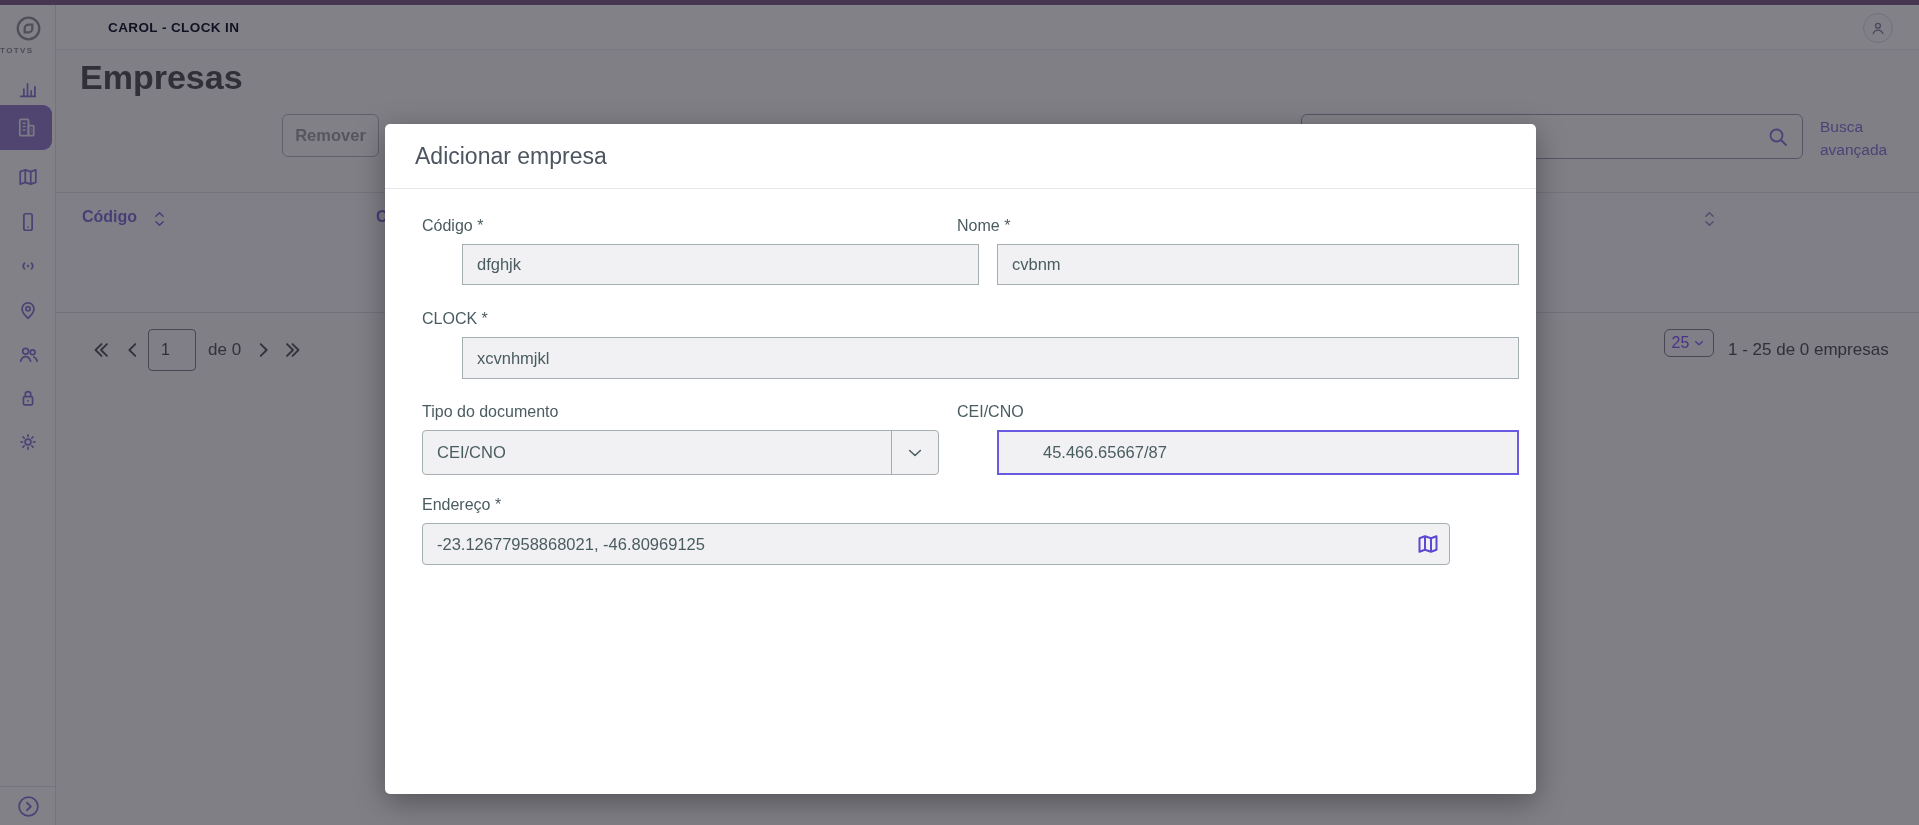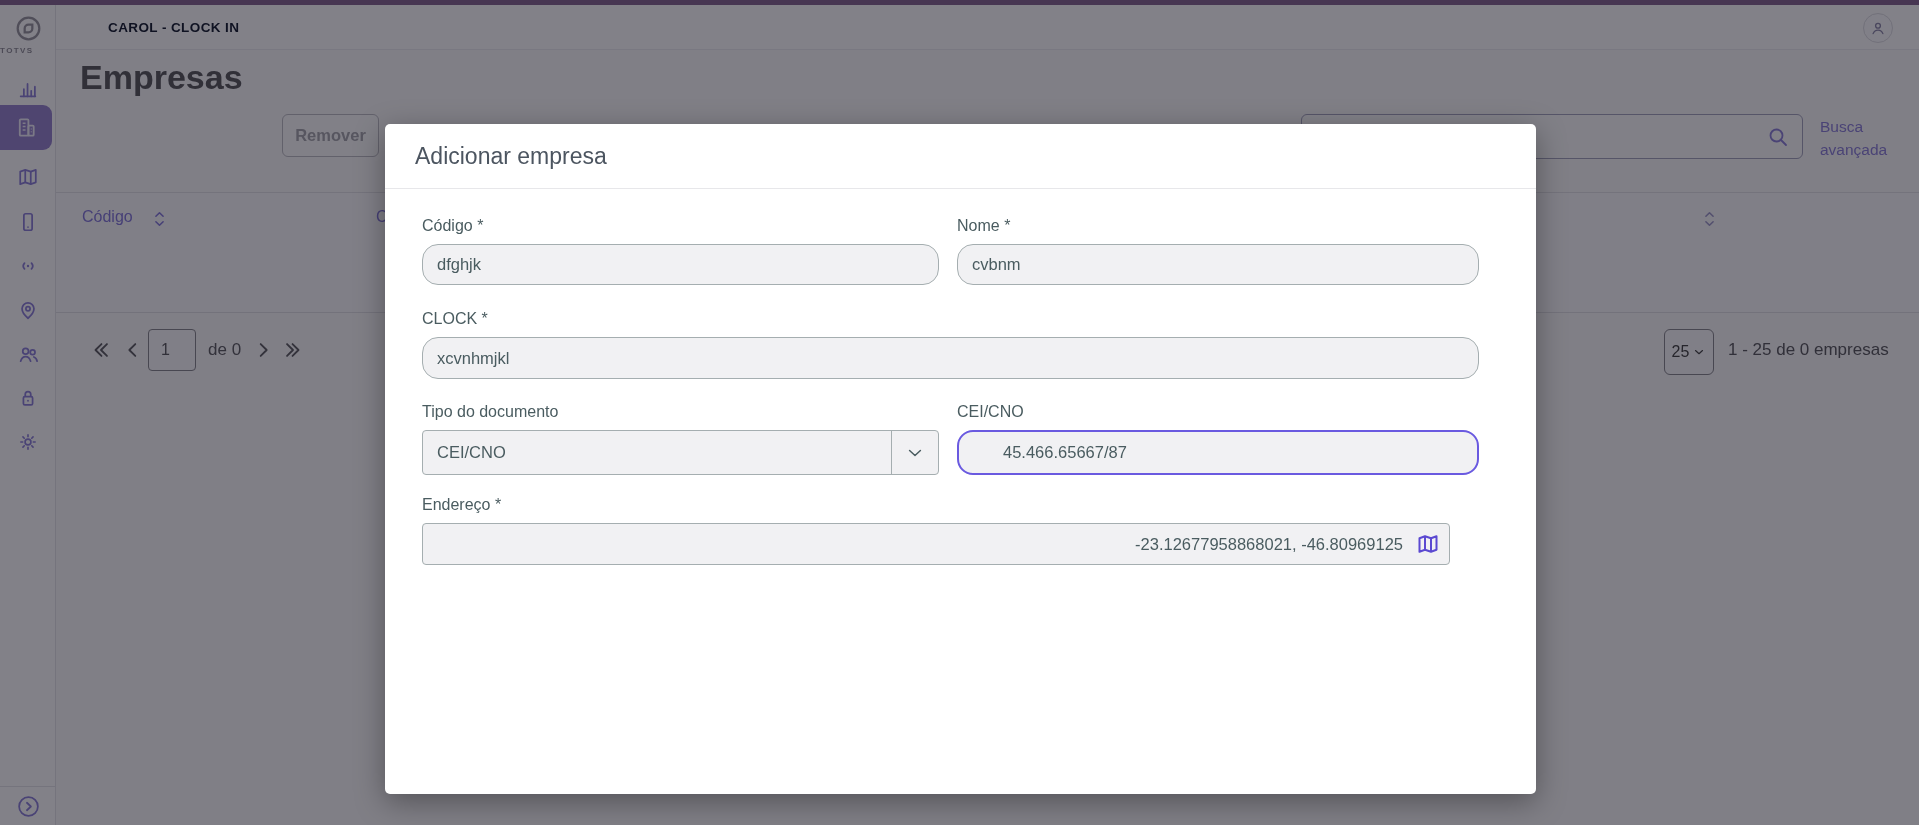--- a/index.html
+++ b/index.html
@@ -46,57 +46,57 @@
   .search-box{position:absolute;left:1245px;top:64px;width:502px;height:45px;background:#fcfcfd;
            border:1.5px solid #a3a3bc;border-radius:6px;}
   .search-input{position:absolute;left:10px;top:2px;width:440px;height:38px;border:none;
            background:transparent;outline:none;font-size:16px;font-family:inherit;color:#565659;}
   .search-ic{position:absolute;right:12px;top:10px;color:#8a7ed8;cursor:pointer;}
   .adv-search{position:absolute;left:1764px;top:65px;width:96px;font-size:15.5px;
            line-height:23px;color:#8a7ed8;cursor:pointer;}
 
   .table-head{position:absolute;left:0;top:142px;right:0;height:50px;background:#fbfbfc;
            border-top:1px solid #e2e2e6;}
-  .col-label{position:absolute;top:15px;font-size:16px;font-weight:normal;color:#8276da;cursor:pointer;}
+  .col-label{position:absolute;top:15px;font-size:16px;font-weight:bold;color:#8276da;cursor:pointer;}
   .sort-ic{position:absolute;top:17px;color:#8276da;cursor:pointer;}
   .table-body{position:absolute;left:0;top:192px;right:0;height:71px;background:#fbfbfc;
            border-bottom:1px solid #dfdfe3;}
 
   .pg-row{position:absolute;left:0;top:278px;right:0;height:44px;color:#5a5a5e;}
   .pg-btn{position:absolute;top:11px;color:#5a5a5e;cursor:pointer;background:none;border:none;padding:0;}
   .pg-input{position:absolute;left:92px;top:1px;width:48px;height:42px;border:1px solid #86868c;
            border-radius:4px;background:#fbfbfc;font-size:16px;color:#56565a;padding-left:12px;
            font-family:inherit;outline:none;}
   .pg-of{position:absolute;left:152px;top:12px;font-size:17px;}
-  .pg-size{position:absolute;left:1608px;top:1px;width:50px;height:46px;border:1px solid #86868c;
-           border-radius:6px;background:#fbfbfc;font-size:16px;color:#404040;cursor:pointer;
+  .pg-size{position:absolute;left:1608px;top:1px;width:50px;height:28px;border:1px solid #86868c;
+           border-radius:6px;background:#fbfbfc;font-size:16px;color:#8b5cf6;cursor:pointer;
            display:flex;align-items:center;justify-content:center;gap:3px;}
   .pg-range{position:absolute;left:1672px;top:12px;font-size:17px;color:#56565a;}
 
   
   .overlay{position:absolute;inset:0;background:rgba(16,14,26,0.52);z-index:10;}
   .modal{position:absolute;left:385px;top:124px;width:1151px;height:670px;background:#fff;
          border-radius:5px;z-index:20;box-shadow:0 8px 30px rgba(0,0,0,.35);}
   .modal-header{position:absolute;left:0;top:0;right:0;height:65px;border-bottom:1px solid #e7e7ea;}
   .modal-title{position:absolute;left:30px;top:0;height:65px;line-height:65px;font-size:23px;
          color:#4c5560;}
   .fld-label{position:absolute;font-size:16px;color:#4a5c60;text-align:right;}
   .fld-input{position:absolute;height:41px;background:#f1f1f3;border:1px solid #a5aeb0;
-         border-radius:16px;font-size:16.5px;color:#4a5c60;padding:0 14px;font-family:inherit;
-         outline:none;}
+         border-radius:0;font-size:16.5px;color:#4a5c60;padding:0 14px;font-family:inherit;
+         outline:none;margin-left:40px;}
   .fld-input.focused{border:2px solid #6a5ae0;}
   .sel{position:absolute;height:45px;background:#f1f1f3;border:1px solid #a5aeb0;border-radius:4px;
          cursor:pointer;}
   .sel-value{position:absolute;left:14px;top:0;height:43px;line-height:43px;font-size:16.5px;
          color:#4a5c60;}
   .sel-chev{position:absolute;right:0;top:0;width:47px;height:100%;border-left:1px solid #a5aeb0;
          display:flex;align-items:center;justify-content:center;color:#4a5c60;}
   .addr-wrap{position:absolute;left:37px;top:399px;width:1028px;height:42px;}
   .addr-input{width:100%;height:100%;background:#f1f1f3;border:1px solid #a5aeb0;border-radius:4px;
-         font-size:16.5px;color:#4a5c60;padding:0 46px 0 14px;font-family:inherit;outline:none;text-align:right;}
+         font-size:16.5px;color:#4a5c60;padding:0 46px 0 14px;font-family:inherit;outline:none;}
   .map-btn{position:absolute;right:10px;top:9px;color:#5b49d1;cursor:pointer;background:none;
          border:none;padding:0;}
   .modal-footer{position:absolute;left:0;top:513px;right:0;bottom:0;border-top:1px solid #e7e7ea;}
   .btn-close{position:absolute;right:126px;top:16px;width:86px;height:40px;background:#fff;
          border:2px solid #5b49d1;color:#5b49d1;border-radius:6px;font-size:16.5px;
          font-weight:bold;font-family:inherit;cursor:pointer;}
   .btn-save{position:absolute;right:24px;top:16px;width:85px;height:40px;background:#5b49d1;
          border:none;color:#fff;border-radius:6px;font-size:16.5px;font-weight:bold;
          font-family:inherit;cursor:pointer;}
 </style>

